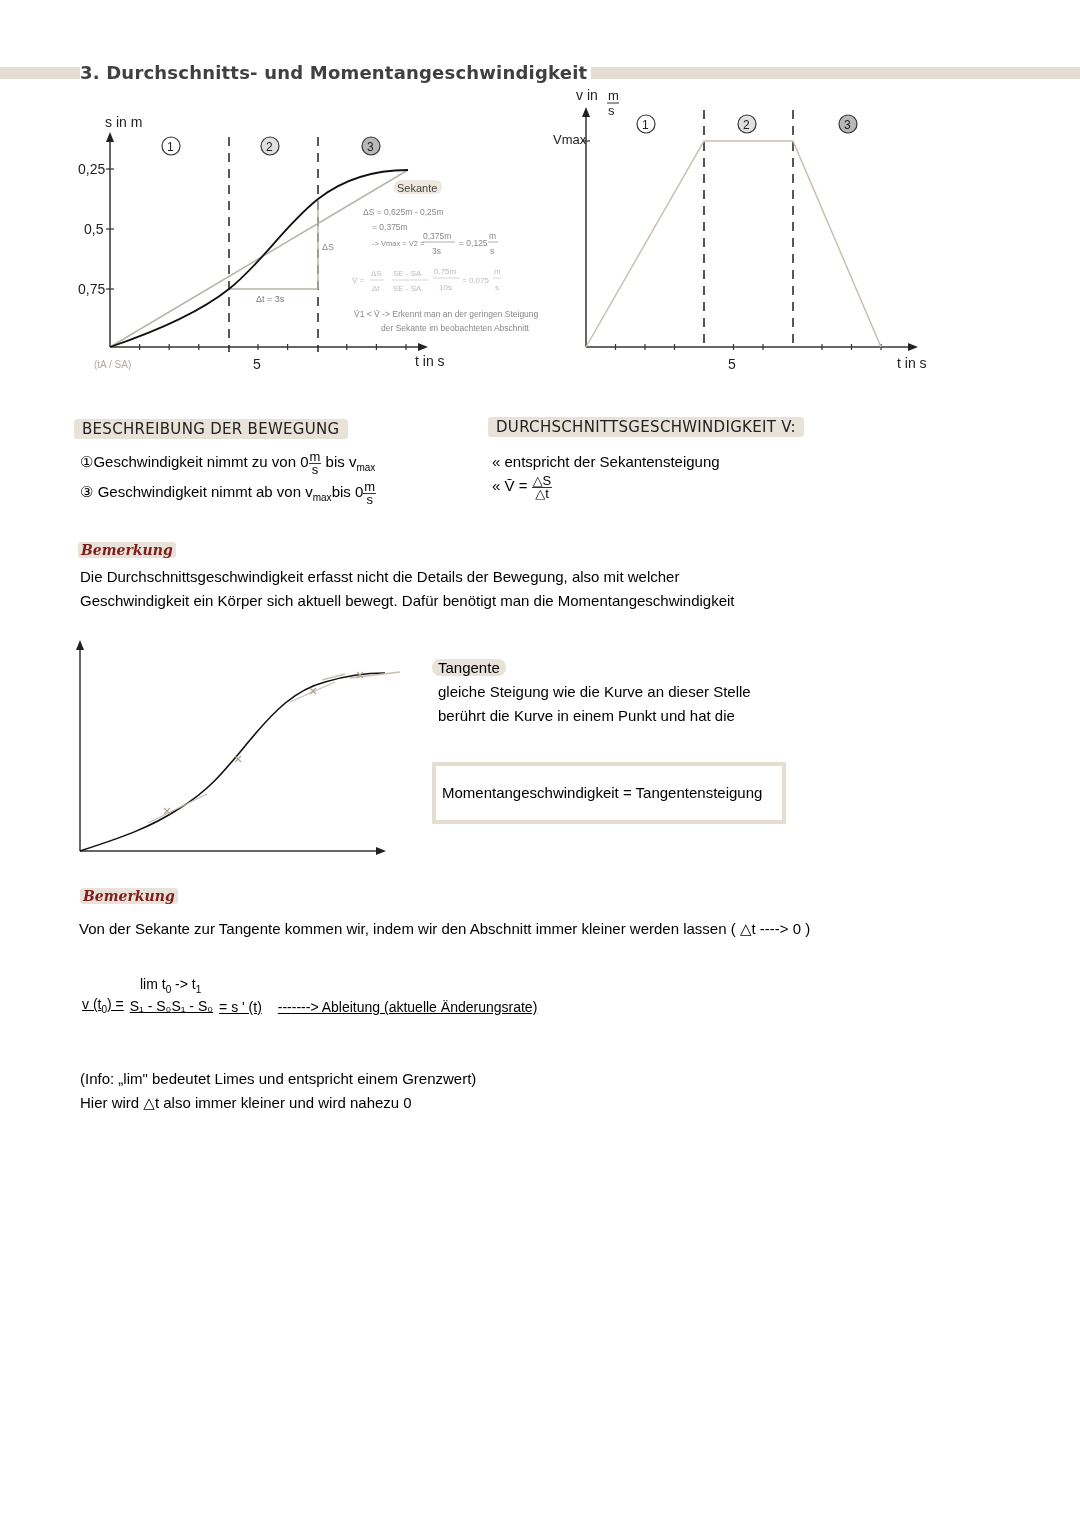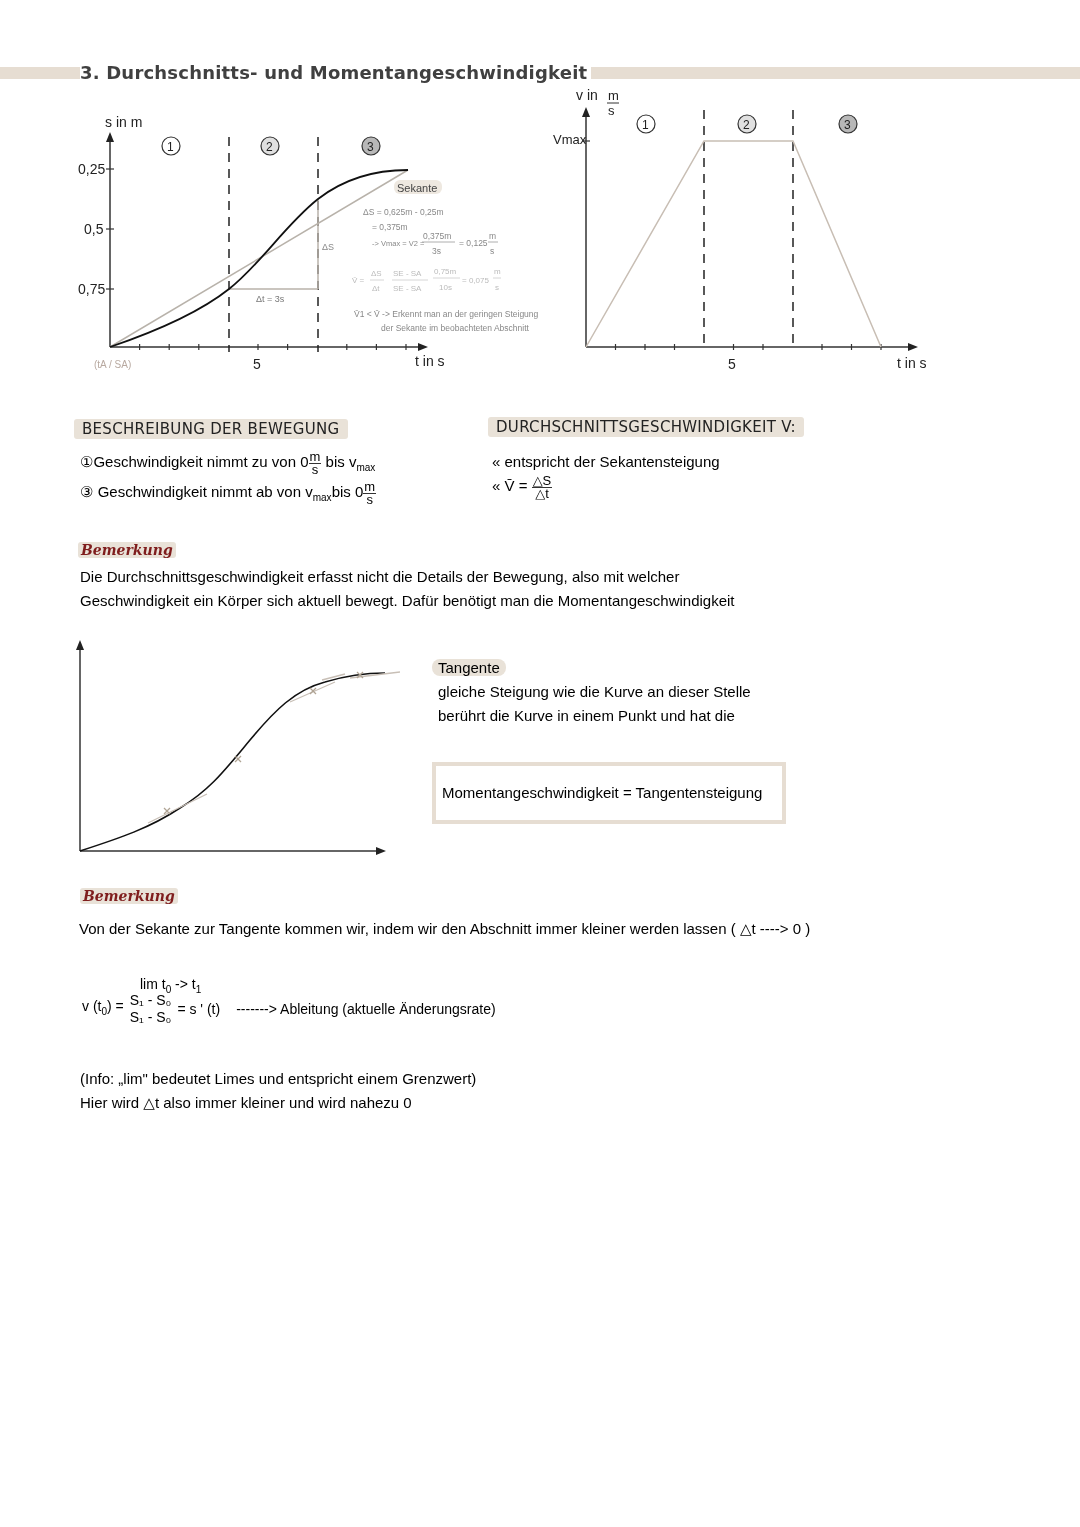--- a/index.html
+++ b/index.html
@@ -212,23 +212,23 @@
 </div>
 
 <div class="abs script" style="left:80px;top:888px;">
   <span class="hl" style="padding:0 3px;">Bemerkung</span>
 </div>
 <div class="abs txt" style="left:79px;top:917px;">Von der Sekante zur Tangente kommen wir, indem wir den Abschnitt immer kleiner werden lassen ( △t  ----&gt; 0 )</div>
 
 <div class="abs txt" style="left:140px;top:972px;font-size:14px;">
   <span>lim t</span><sub>0</sub><span> -&gt;  t</span><sub>1</sub>
 </div>
-<div class="abs txt" style="left:82px;top:992px;font-size:14px;display:flex;align-items:center;gap:6px;">
+<div class="abs txt" style="left:82px;top:992px;font-size:14px;display:flex;align-items:center;gap:6px;text-decoration:underline;">
   <span><span>v (t</span><sub>0</sub><span>) =</span></span>
-  <span style="display:inline-flex;flex-direction:column;line-height:17px;font-size:14px;">
+  <span style="display:inline-flex;flex-direction:row;line-height:17px;font-size:14px;">
     <span>S₁ -  S₀</span>
     <span>S₁ -  S₀</span>
   </span>
   <span>= s ' (t)</span>
   <span style="margin-left:10px;">-------&gt; Ableitung (aktuelle Änderungsrate)</span>
 </div>
 
 <div class="abs txt" style="left:80px;top:1067px;">
   <div>(Info: „lim" bedeutet Limes und entspricht einem Grenzwert)</div>
   <div>Hier wird △t also immer kleiner und wird nahezu 0</div>

